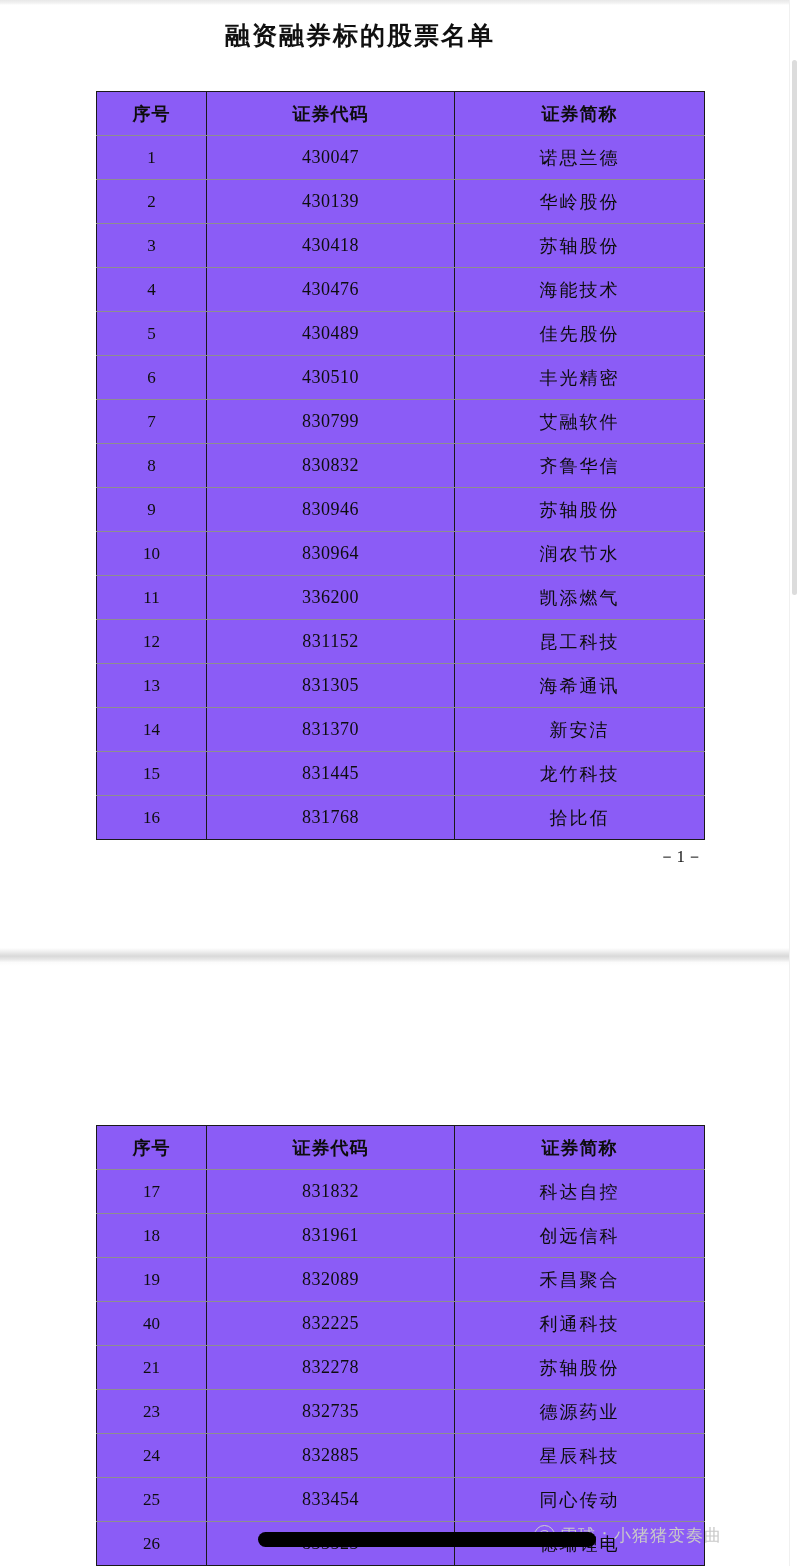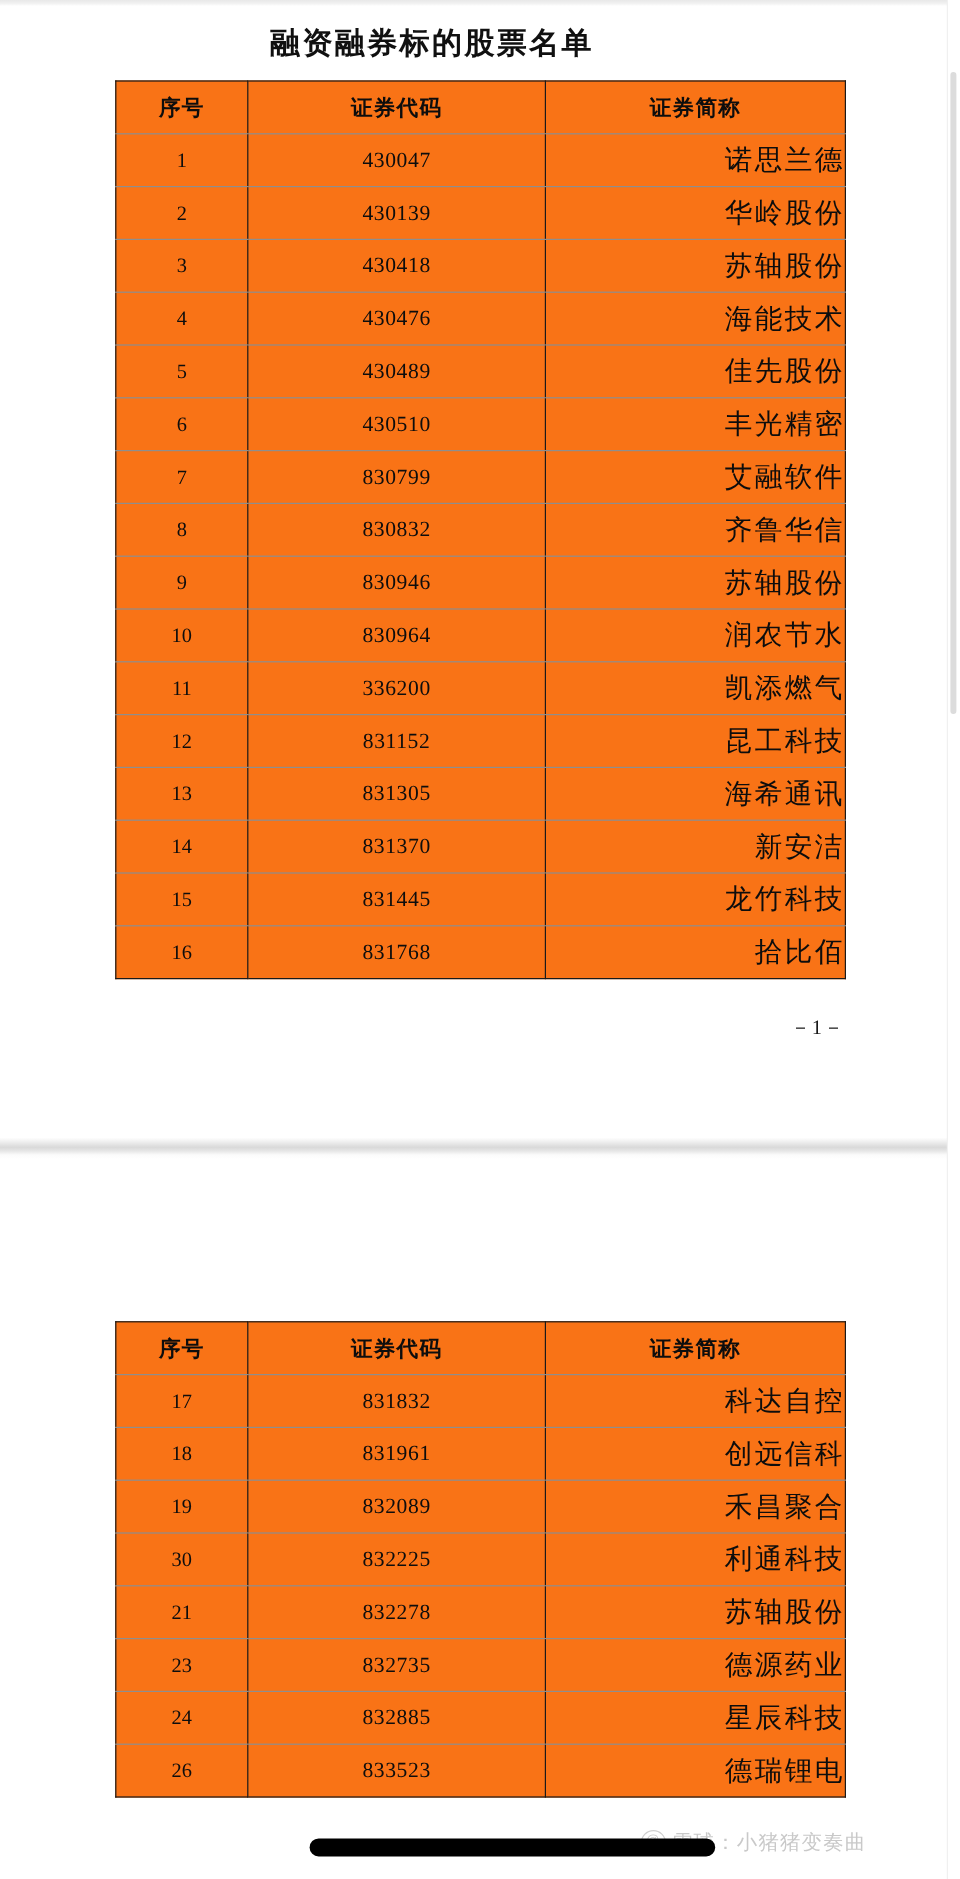--- a/index.html
+++ b/index.html
@@ -63,21 +63,22 @@
     font-family: Liberation Serif, serif;
   }
 
   
   .stock-table {
     position: absolute;
     left: 96px;
     width: 608px;
     border-collapse: collapse;
     table-layout: fixed;
-    background: #f97316;
+    background: #8b5cf6;
+    margin-top: 24px;
   }
   #table-page-1 { top: 62px; }
   #table-page-2 { top: 135px; }
 
   .stock-table col.c-seq  { width: 110px; }
   .stock-table col.c-code { width: 248px; }
   .stock-table col.c-name { width: 250px; }
 
   .stock-table th,
   .stock-table td {
@@ -94,21 +95,21 @@
   .stock-table tr:first-child th { border-top: 1px solid #1a1a1a; }
   .stock-table tr:last-child td  { border-bottom: 1px solid #1a1a1a; }
 
   .stock-table th {
     font-size: 18px;
     font-weight: bold;
     letter-spacing: 1px;
   }
   .stock-table td.seq  { font-size: 17px; }
   .stock-table td.code { font-size: 18px; letter-spacing: 0.5px; }
-  .stock-table td.name { font-size: 23px; letter-spacing: 2px; text-align: right; }
+  .stock-table td.name { font-size: 18px; letter-spacing: 2px; }
 
   
   .page-number {
     position: absolute;
     right: 96px;
     font-size: 17px;
     color: #181818;
     letter-spacing: 1px;
   }
   #page-number-1 { top: 840px; }
@@ -314,38 +315,43 @@
         <td class="seq">18</td>
         <td class="code">831961</td>
         <td class="name">创远信科</td>
       </tr>
       <tr>
         <td class="seq">19</td>
         <td class="code">832089</td>
         <td class="name">禾昌聚合</td>
       </tr>
       <tr>
-        <td class="seq">30</td>
+        <td class="seq">40</td>
         <td class="code">832225</td>
         <td class="name">利通科技</td>
       </tr>
       <tr>
         <td class="seq">21</td>
         <td class="code">832278</td>
         <td class="name">苏轴股份</td>
       </tr>
       <tr>
         <td class="seq">23</td>
         <td class="code">832735</td>
         <td class="name">德源药业</td>
       </tr>
       <tr>
         <td class="seq">24</td>
         <td class="code">832885</td>
         <td class="name">星辰科技</td>
+      </tr>
+      <tr>
+        <td class="seq">25</td>
+        <td class="code">833454</td>
+        <td class="name">同心传动</td>
       </tr>
       <tr>
         <td class="seq">26</td>
         <td class="code">833523</td>
         <td class="name">德瑞锂电</td>
       </tr>
     </tbody>
   </table>
 </div>
 

